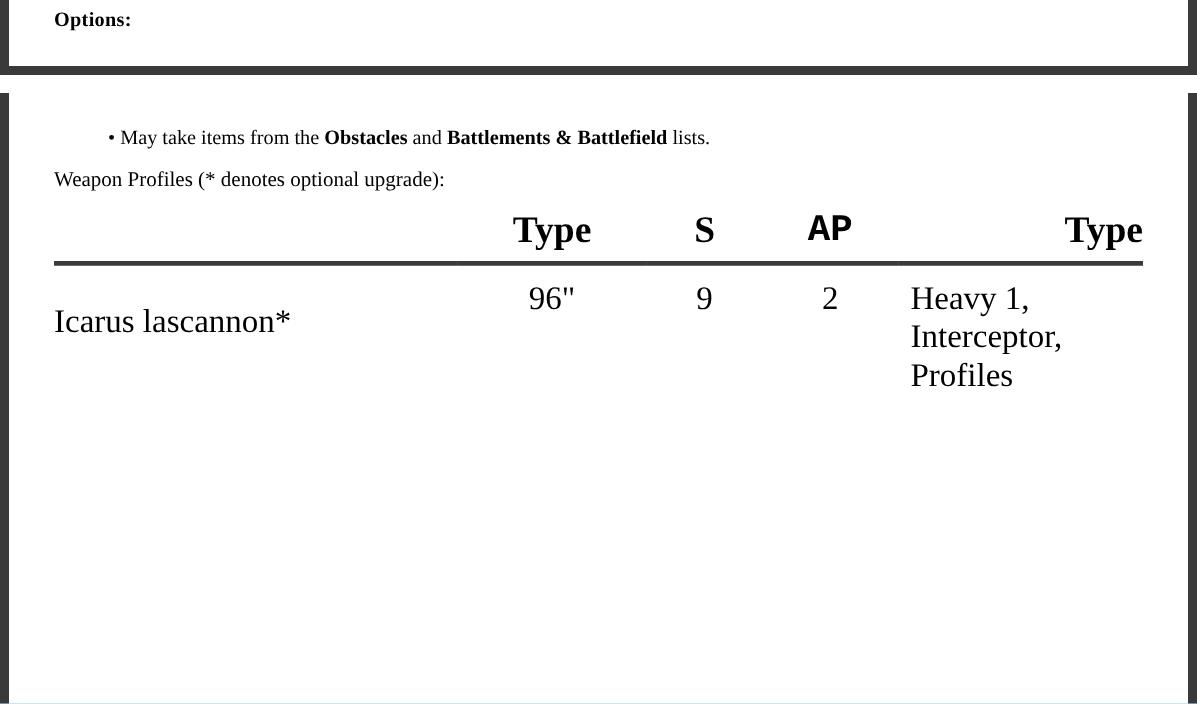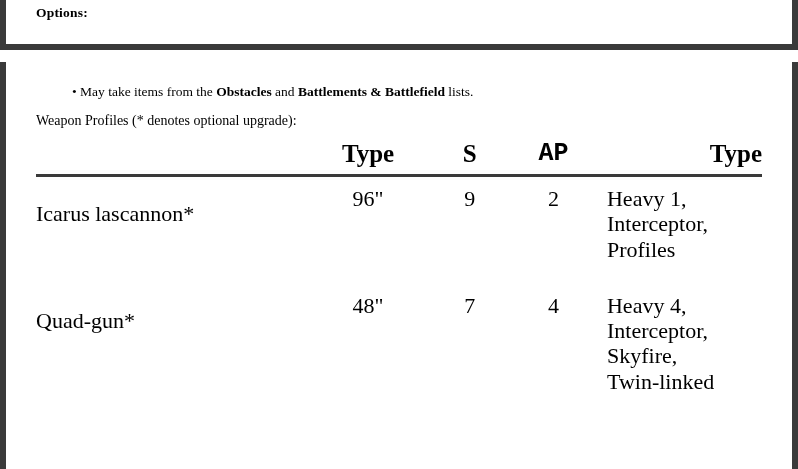--- a/index.html
+++ b/index.html
@@ -189,29 +189,17 @@
             <span class="type-line">Profiles</span>
           </td>
         </tr>
         <tr class="row-spacer">
           <td></td>
           <td></td>
           <td></td>
           <td></td>
           <td></td>
         </tr>
-        <tr>
-          <td class="cell-name">Quad-gun*</td>
-          <td class="cell-num">48"</td>
-          <td class="cell-num">7</td>
-          <td class="cell-num">4</td>
-          <td class="cell-type">
-            <span class="type-line">Heavy 4,</span>
-            <span class="type-line">Interceptor,</span>
-            <span class="type-line">Skyfire,</span>
-            <span class="type-line">Twin-linked</span>
-          </td>
-        </tr>
       </tbody>
     </table>
 
   </div>
 </div>
 
 </body></html>

